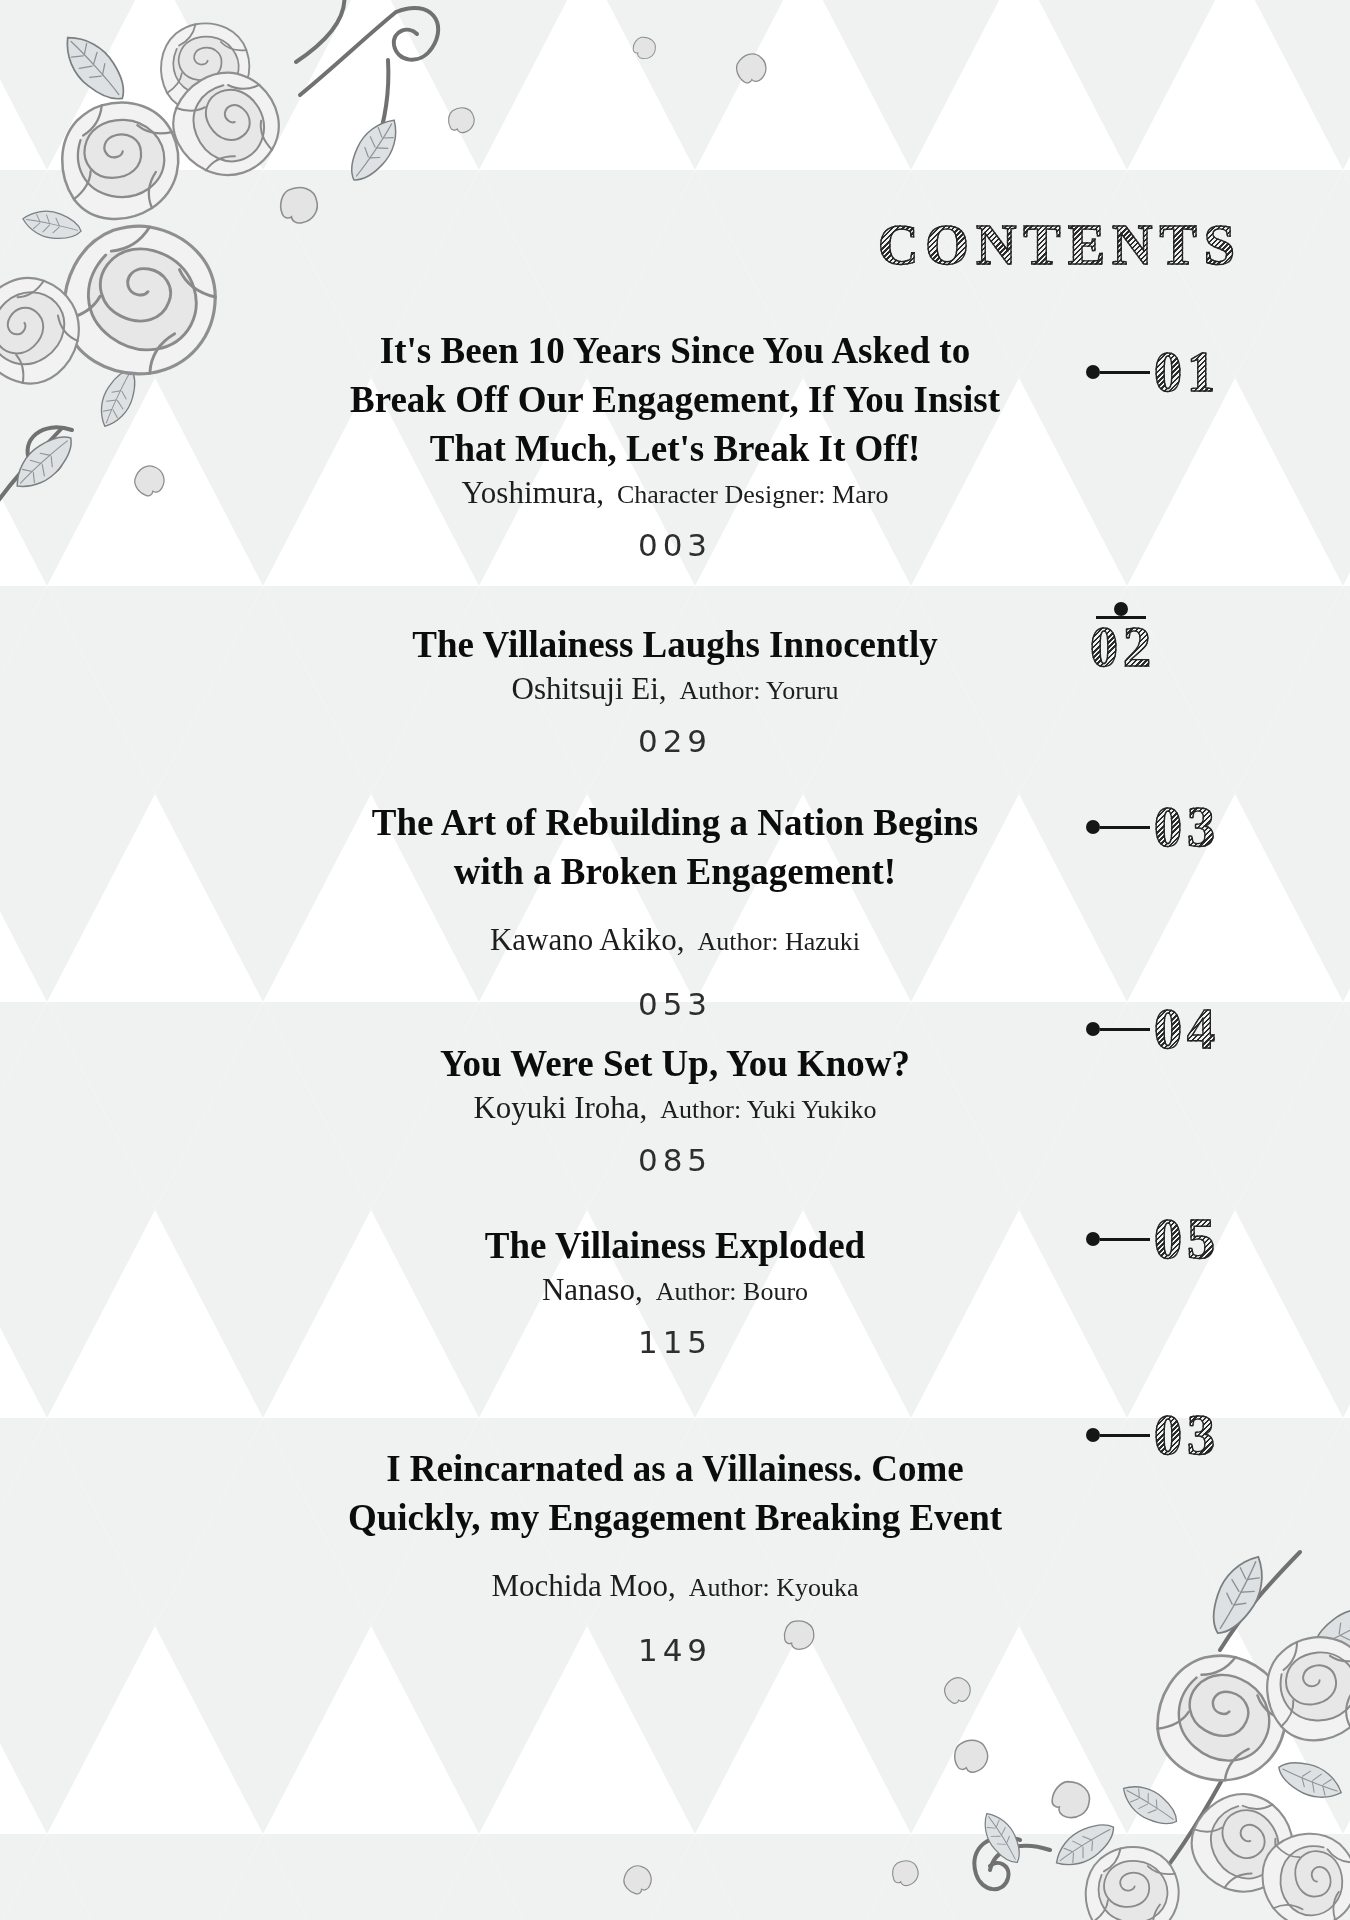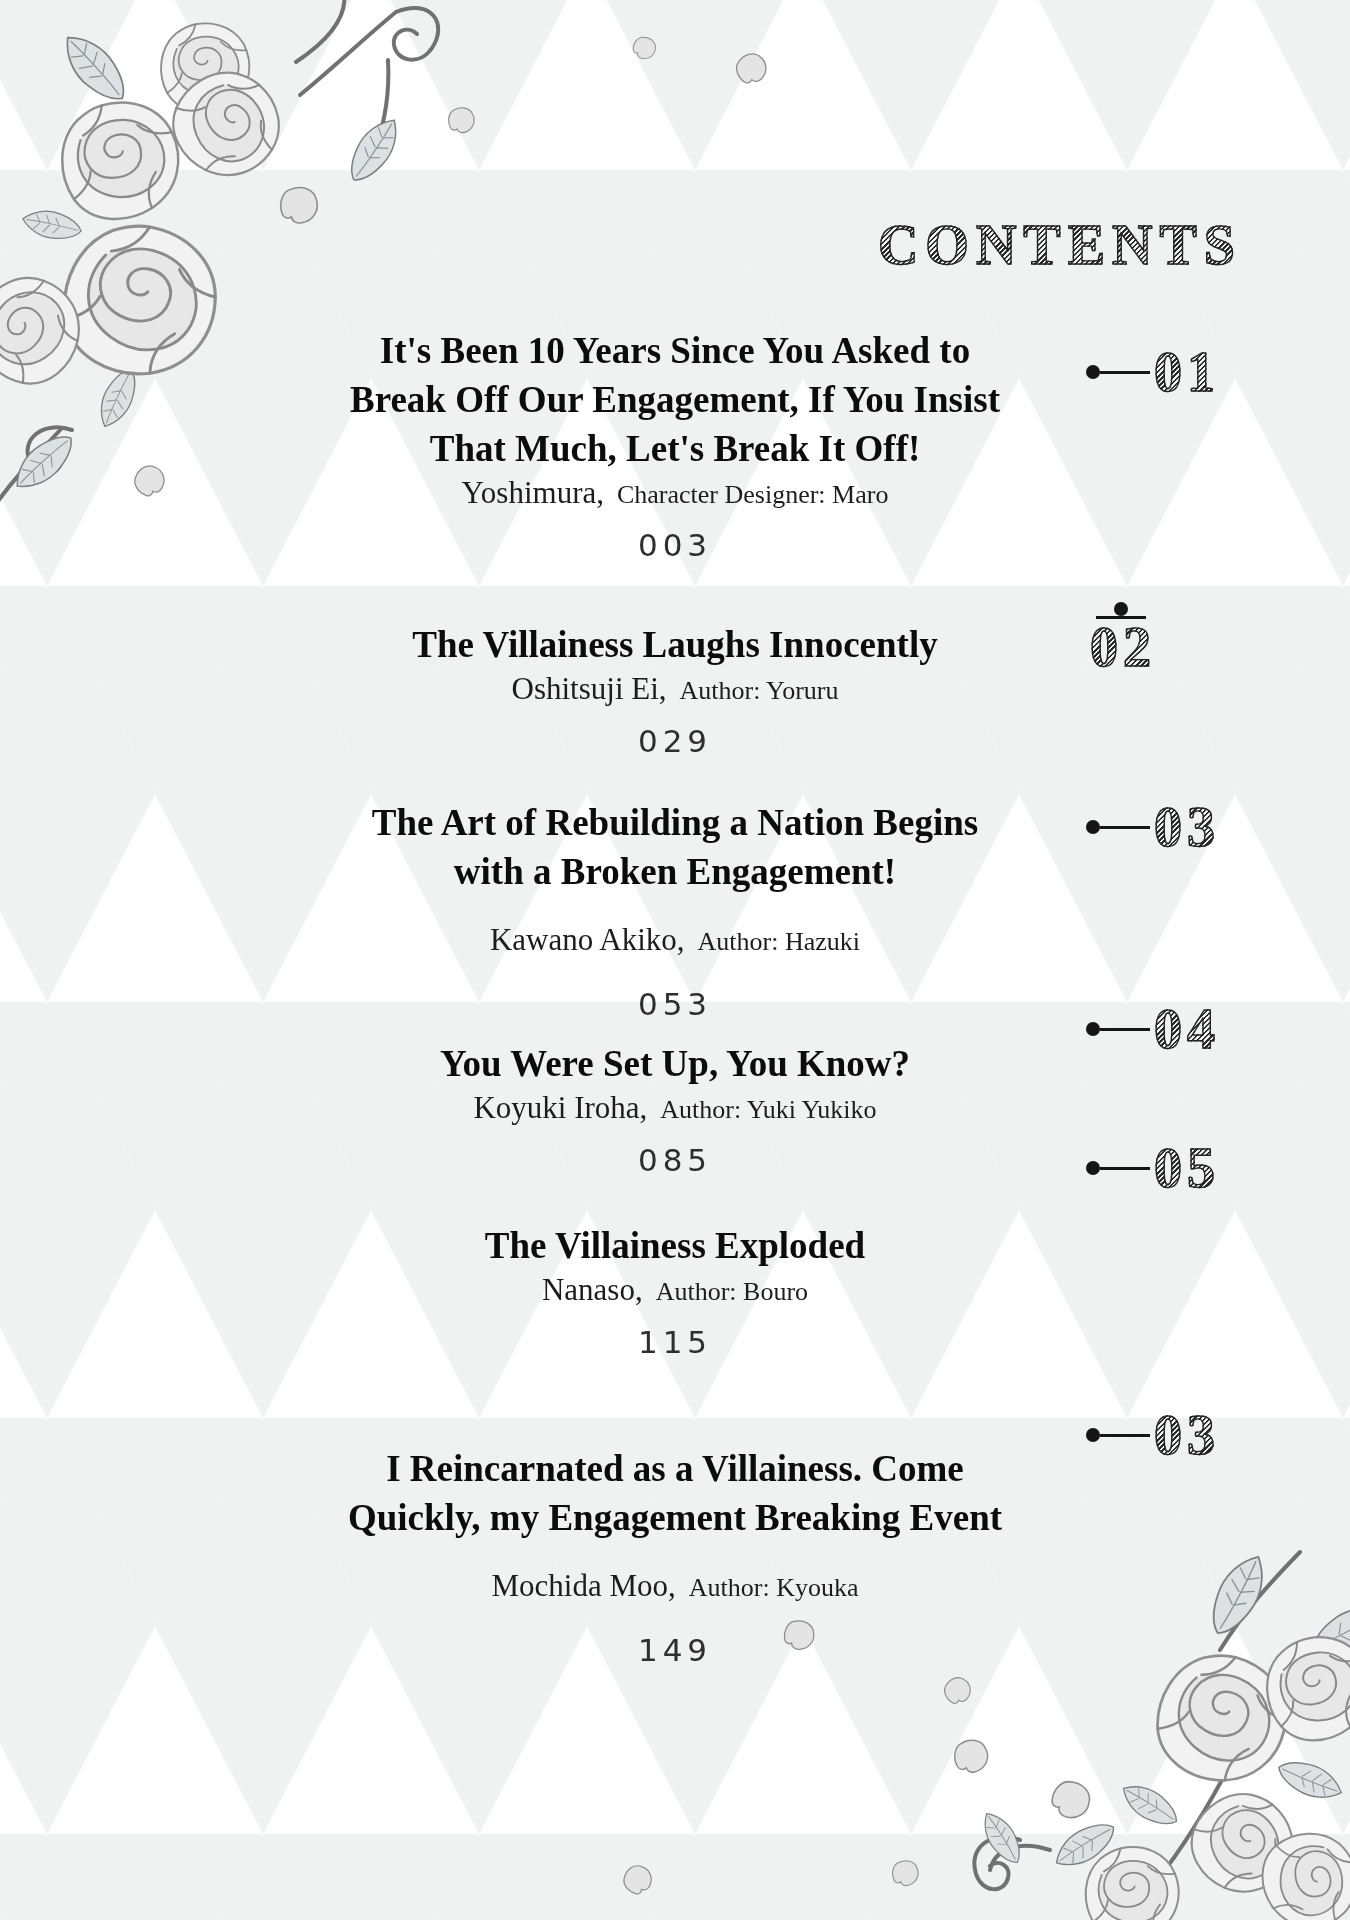--- a/index.html
+++ b/index.html
@@ -37,21 +37,21 @@
   }
   .gapwide .credit{margin-top:26px;}
   .gapwide .pagenum{margin-top:24px;}
 
   .ch1{top:326px;}  .ch2{top:620px;}  .ch3{top:798px;}
   .ch4{top:1039px;} .ch5{top:1221px;} .ch6{top:1444px;}
 
   
   .marker{position:absolute;left:1086px;height:56px;display:flex;align-items:center;z-index:2;}
   .m1{top:344px;} .m2{top:602px;flex-direction:column;} .m3{top:799px;}
-  .m4{top:1001px;} .m5{top:1140px;align-items:center;} .m6{top:1407px;}
+  .m4{top:1001px;} .m5{top:1211px;align-items:center;} .m6{top:1407px;}
   .marker .bullet{width:14px;height:14px;border-radius:50%;background:#161616;flex:0 0 auto;}
   .marker .dash{width:50px;height:3px;background:#161616;flex:0 0 auto;}
   .marker .mnum{
     margin-left:4px;
     font-family:"Liberation Serif", serif;font-weight:700;
     font-size:56px;line-height:56px;letter-spacing:5px;
     color:#2f2f2f;
     background-image:repeating-linear-gradient(135deg,#2b2b2b 0px,#2b2b2b 1.7px,#f2f2f2 1.7px,#f2f2f2 3.6px);
     -webkit-background-clip:text;background-clip:text;
     -webkit-text-fill-color:transparent;

